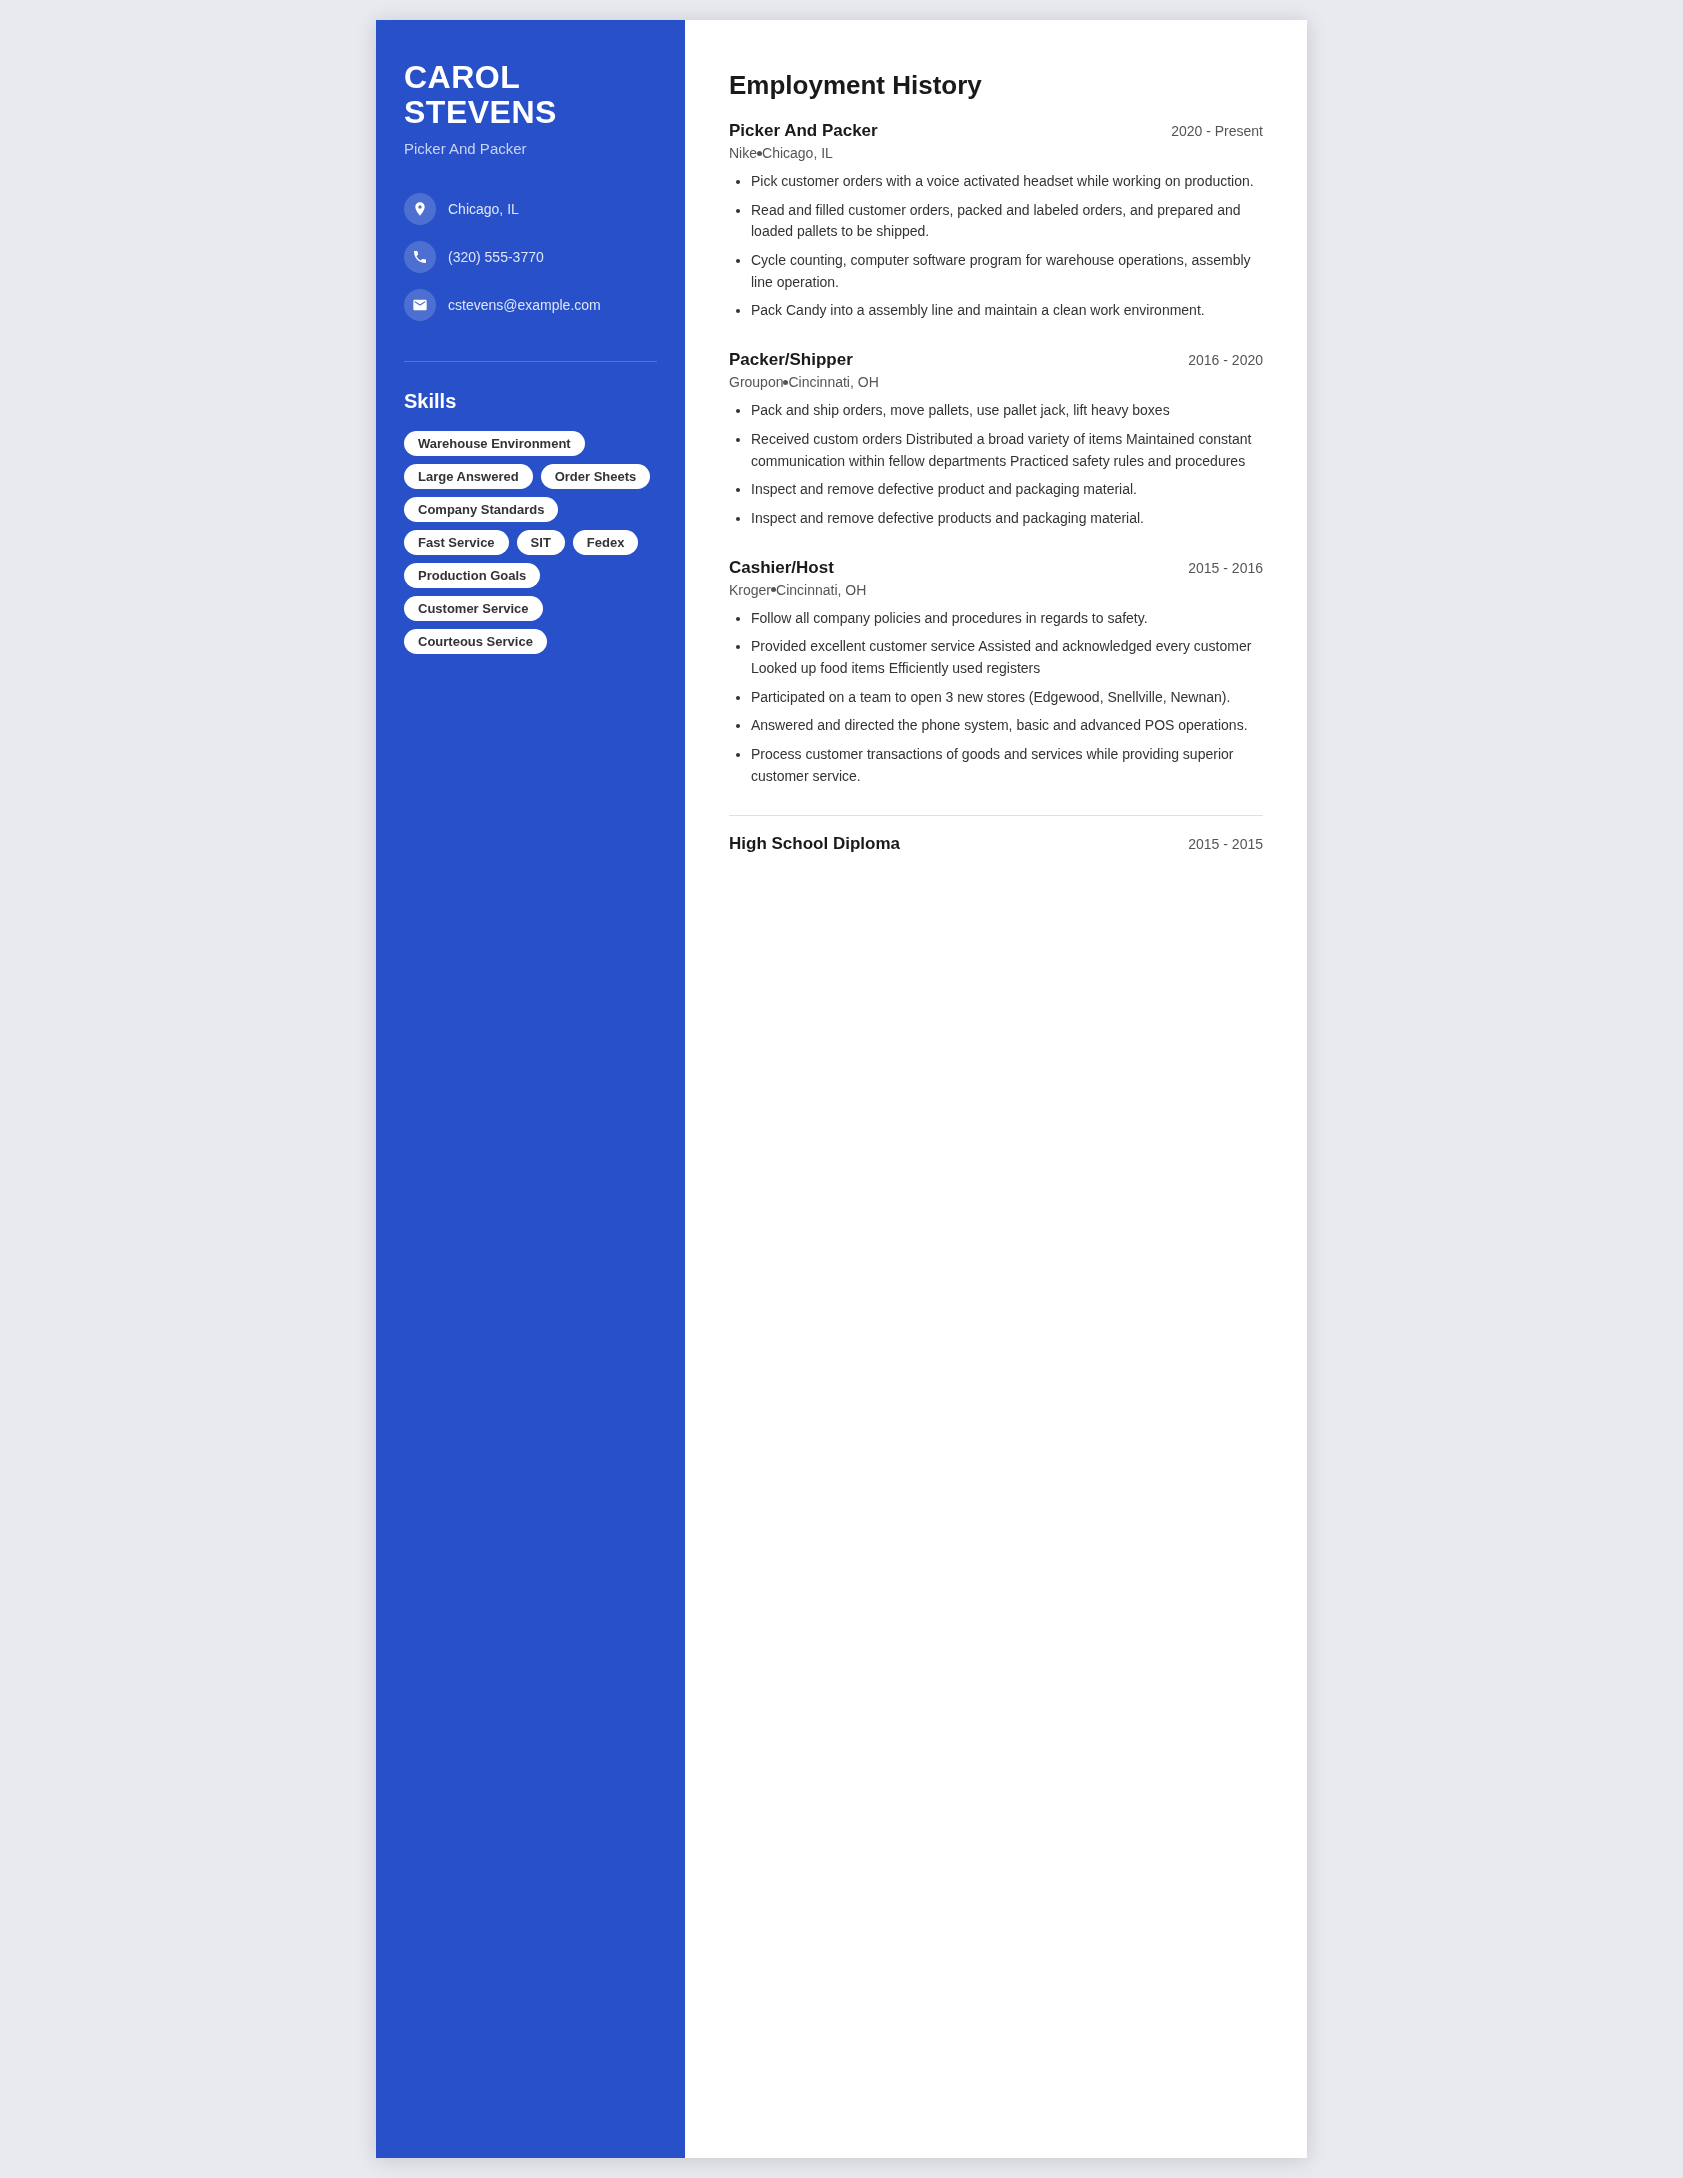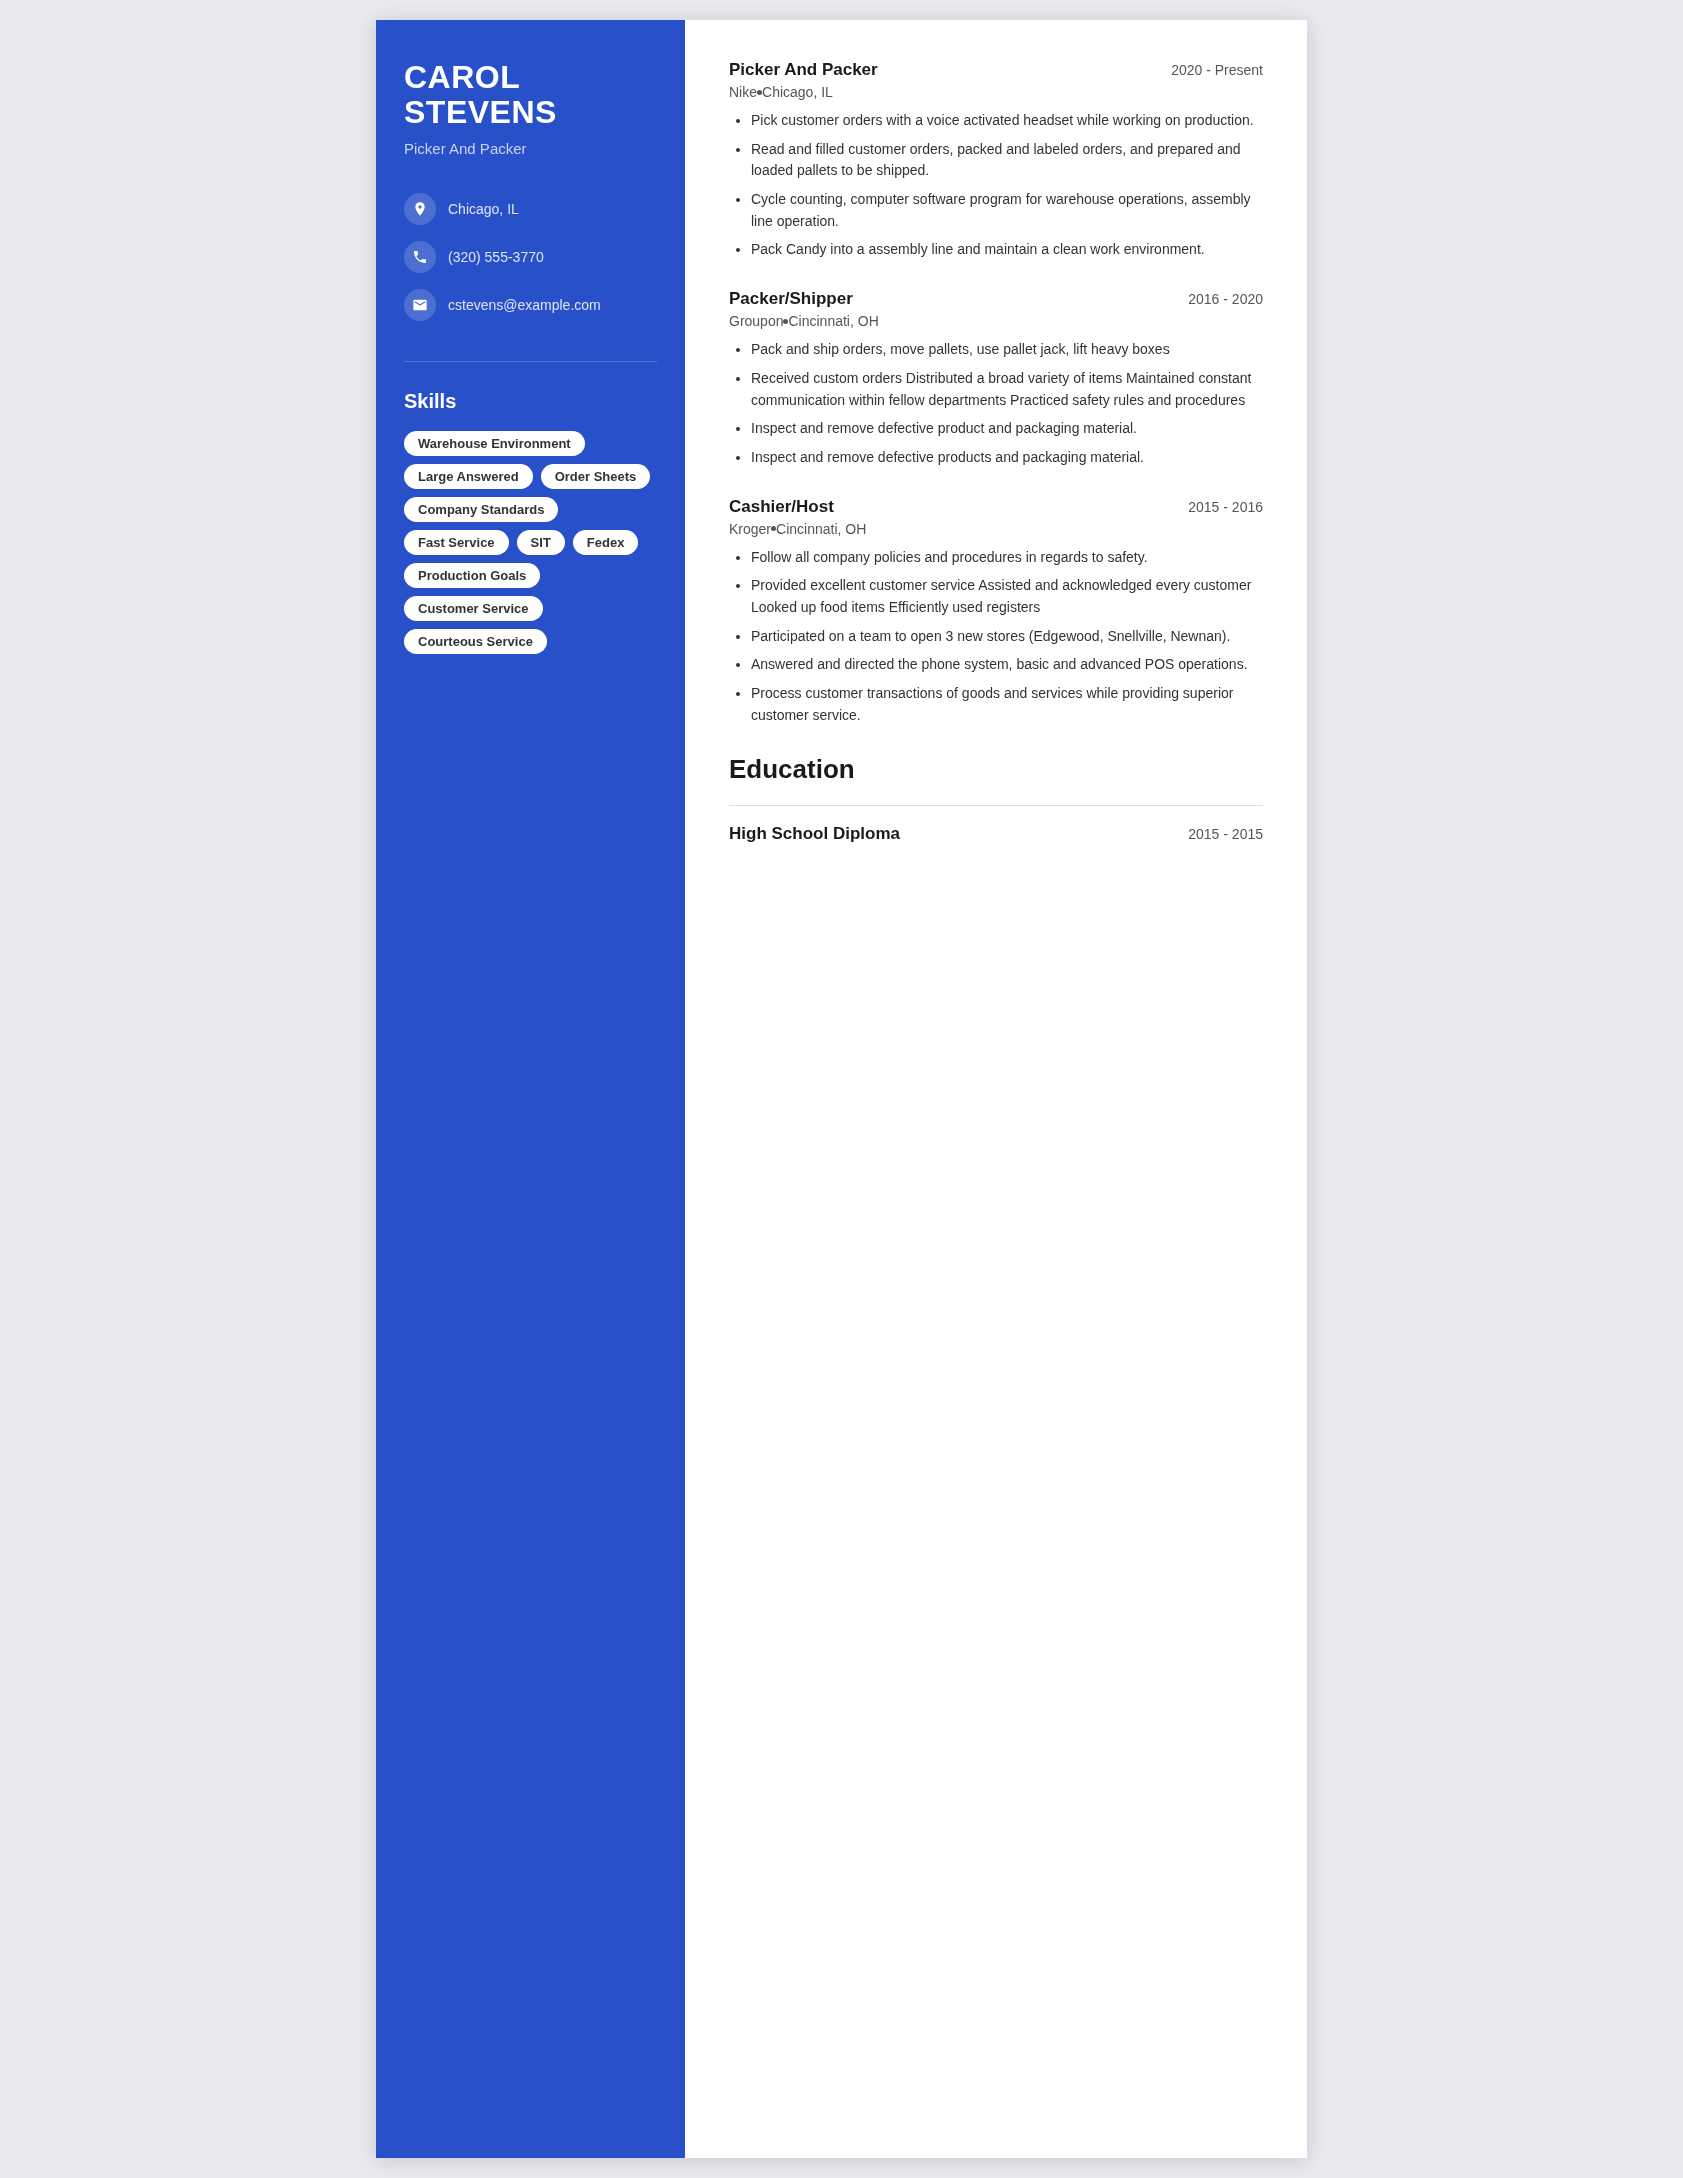--- a/index.html
+++ b/index.html
@@ -224,20 +224,21 @@
         <span class="skill-tag">Fast Service</span>
         <span class="skill-tag">SIT</span>
         <span class="skill-tag">Fedex</span>
         <span class="skill-tag">Production Goals</span>
         <span class="skill-tag">Customer Service</span>
         <span class="skill-tag">Courteous Service</span>
       </div>
   </div>
 
   <div class="main-content">
+    <h2 class="section-heading">Employment History</h2>
 
     <div id="jobs-container">
         <div class="job-block">
           <div class="job-header">
             <span class="job-title">Picker And Packer</span>
             <span class="job-dates">2020 - Present</span>
           </div>
           <div class="job-company">
             <span>Nike</span>
             <span class="dot"></span>
@@ -280,21 +281,20 @@
           <ul class="job-bullets">
             <li>Follow all company policies and procedures in regards to safety.</li>
             <li>Provided excellent customer service Assisted and acknowledged every customer Looked up food items Efficiently used registers</li>
             <li>Participated on a team to open 3 new stores (Edgewood, Snellville, Newnan).</li>
             <li>Answered and directed the phone system, basic and advanced POS operations.</li>
             <li>Process customer transactions of goods and services while providing superior customer service.</li>
           </ul>
         </div>
       </div>
 
-    <div class="section-heading">Education</div>
     <hr class="section-divider">
     <div id="education-container">
         <div class="education-block">
           <div class="edu-header">
             <span class="edu-title">High School Diploma</span>
             <span class="edu-dates">2015 - 2015</span>
           </div>
         </div>
       </div>
   </div>

